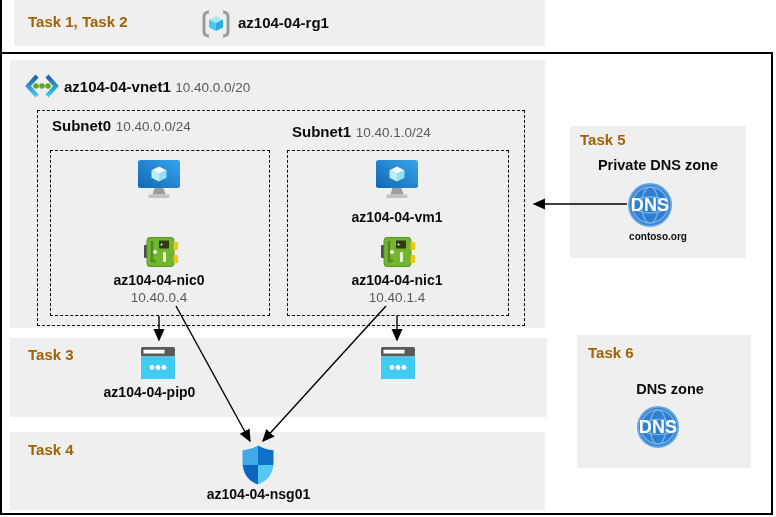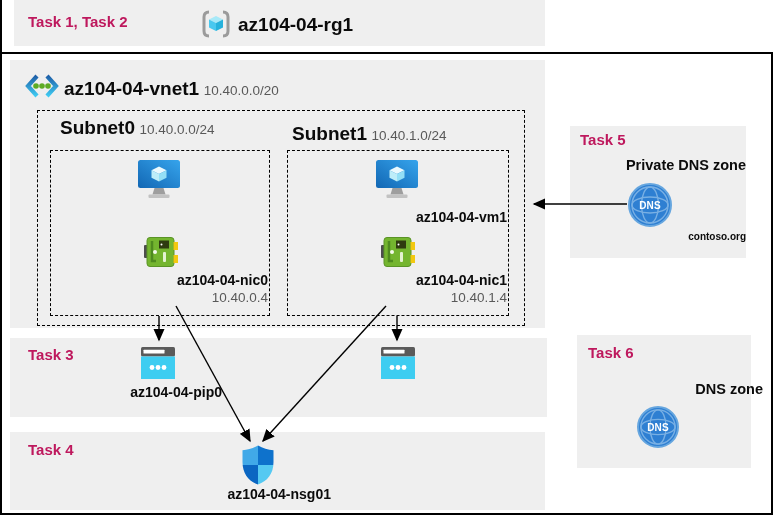--- a/index.html
+++ b/index.html
@@ -1,35 +1,35 @@
 <!DOCTYPE html>
 <html><head>
 <meta charset="utf-8">
 <style>
   html,body{margin:0;padding:0;background:#fff;}
   #stage{
     position:relative;width:776px;height:517px;background:#fff;overflow:hidden;
     font-family:"Liberation Sans",sans-serif;color:#111;
   }
   .band{position:absolute;background:#EFEFEF;}
-  .task-label{position:absolute;font-weight:700;font-size:15px;color:#be185d;white-space:nowrap;}
+  .task-label{position:absolute;font-weight:700;font-size:15px;color:#a16207;white-space:nowrap;}
   .name{font-weight:700;font-size:14px;color:#0b0b0b;white-space:nowrap;}
   .muted{font-weight:400;font-size:13.5px;color:#595959;}
-  .center-label{position:absolute;text-align:right;}
+  .center-label{position:absolute;text-align:center;}
   .dashed{position:absolute;border:1px dashed #000;}
   #big-box{position:absolute;left:0;top:52px;width:769px;height:459px;border:2px solid #000;background:transparent;}
   #left-edge{position:absolute;left:0;top:0;width:2px;height:52px;background:#000;}
   .icon{position:absolute;}
   .dns-circle{position:absolute;border-radius:50%;background:#2E7FD2;border:2px solid #66A6DF;box-sizing:border-box;}
   .dns-circle svg{position:absolute;left:0;top:0;}
   .dns-text{position:absolute;left:0;top:0;width:100%;height:100%;display:flex;align-items:center;justify-content:center;
-    color:#fff;font-size:10px;font-weight:600;letter-spacing:.2px;}
+    color:#fff;font-size:18px;font-weight:600;letter-spacing:.2px;}
   #arrows{position:absolute;left:0;top:0;pointer-events:none;}
   .hdr-line{position:absolute;white-space:nowrap;}
-  .hdr-line .name{font-size:19px;}
+  .hdr-line .name{font-size:15px;}
 </style>
 </head>
 <body>
 
 <div id="stage">
 
   <div class="band" style="left:14px;top:0;width:531px;height:46px;"></div>
   <div class="task-label" style="left:28px;top:13px;">Task 1, Task 2</div>
 
   <div class="icon" style="left:200px;top:9px;">
@@ -65,21 +65,21 @@
       <circle cx="24" cy="13" r="2.8" fill="#5CAB23"></circle>
     </svg>
   </div>
   <div class="hdr-line" style="left:64px;top:78px;">
     <span class="name">az104-04-vnet1</span>
     <span class="muted">10.40.0.0/20</span>
   </div>
 
   <div class="dashed" style="left:37px;top:110px;width:486px;height:214px;"></div>
 
-  <div class="hdr-line" style="left:52px;top:117px;margin-left:8px;">
+  <div class="hdr-line" style="left:52px;top:117px;">
     <span class="name">Subnet0</span>
     <span class="muted">10.40.0.0/24</span>
   </div>
   <div class="dashed" style="left:50px;top:150px;width:218px;height:164px;"></div>
 
   <div class="icon" style="left:137px;top:160px;">
     <svg width="44" height="41" viewBox="0 0 44 41">
       <defs>
         <linearGradient id="vmg" x1="0" y1="1" x2="1" y2="0">
           <stop offset="0" stop-color="#1267B4"></stop>

